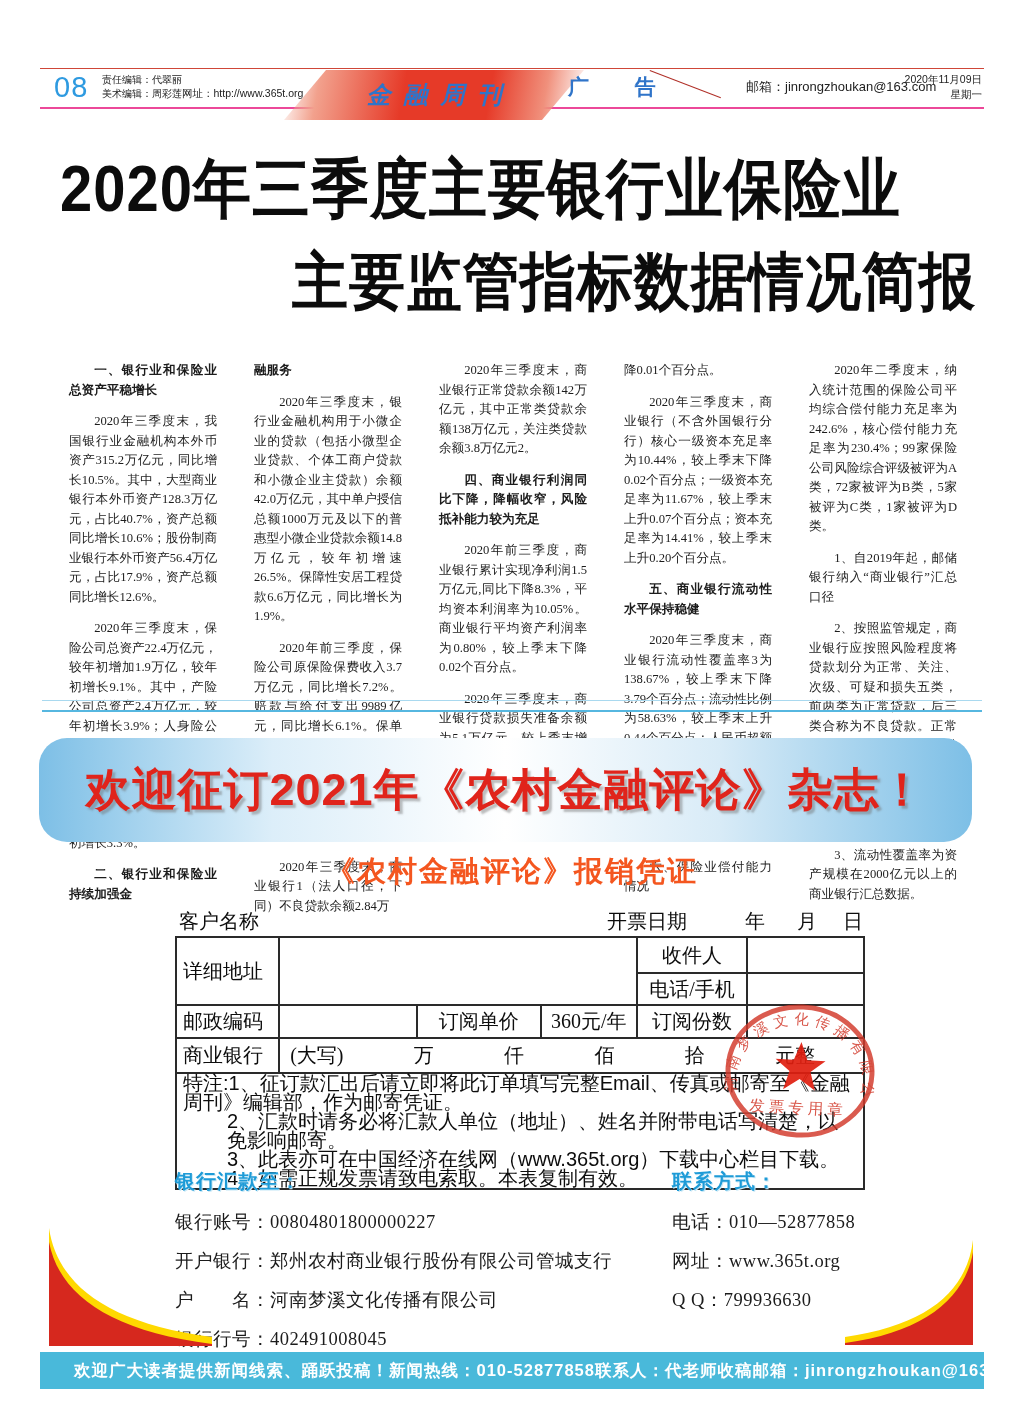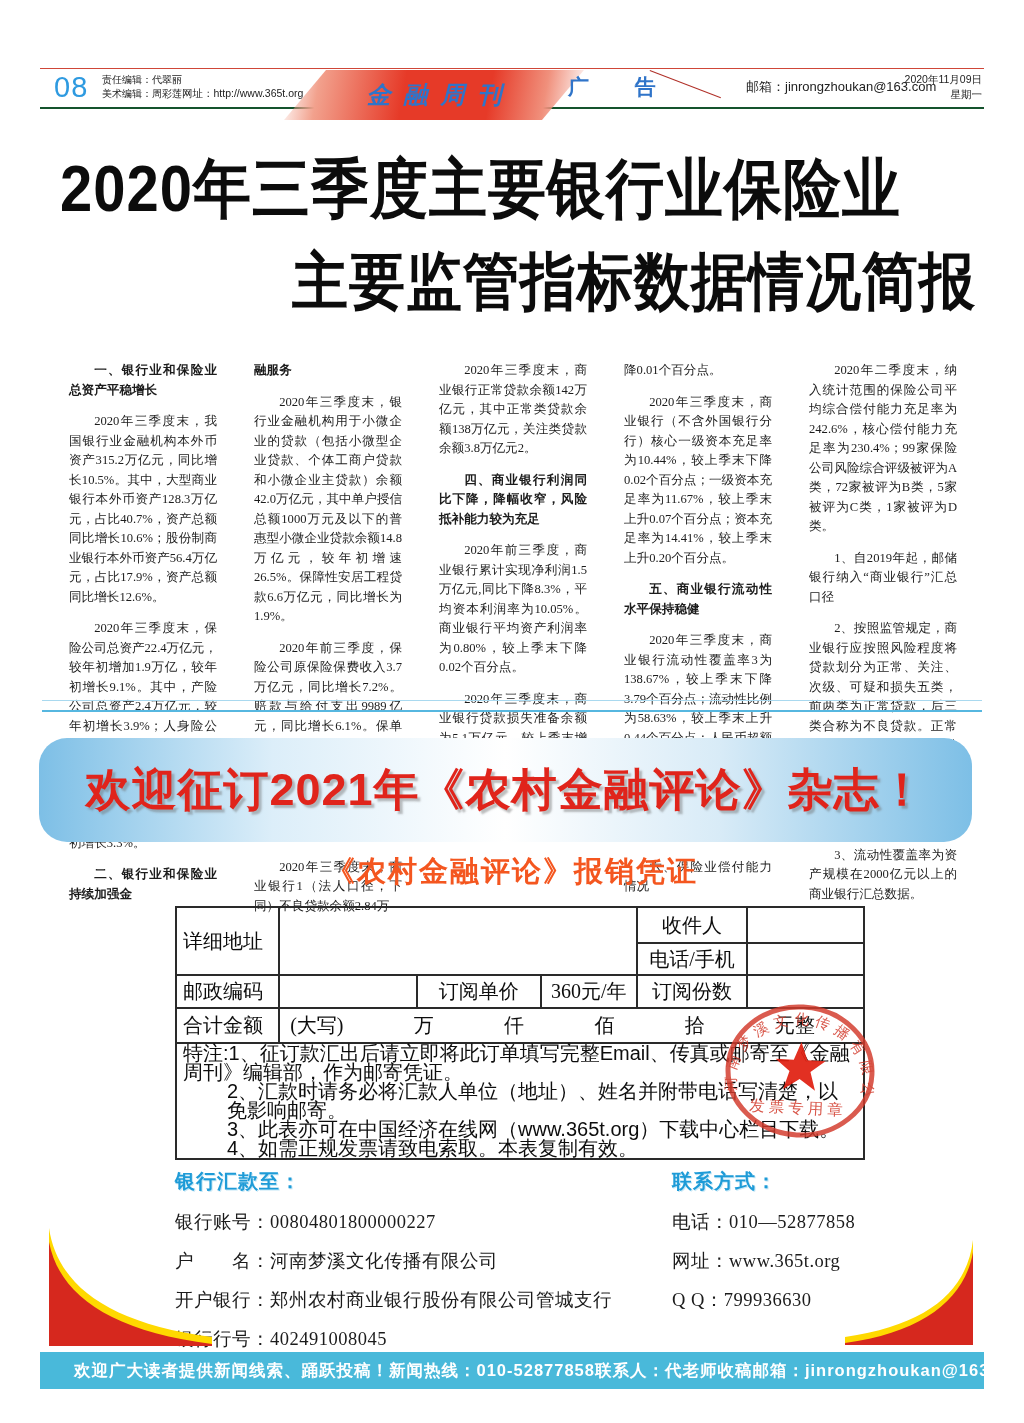--- a/index.html
+++ b/index.html
@@ -2,21 +2,21 @@
 <html><head>
 <meta charset="utf-8">
 <style>
   html,body{margin:0;padding:0;}
   body{
     width:1024px;height:1423px;position:relative;background:#ffffff;
     font-family:"Liberation Sans",sans-serif;color:#111;overflow:hidden;
   }
   
   .hdr{position:absolute;left:40px;right:40px;top:68px;height:38px;
-    border-top:1px solid #cf4638;border-bottom:2px solid #14532d;}
+    border-top:1px solid #cf4638;border-bottom:2px solid #ec4899;}
   .pagenum{position:absolute;left:14px;top:2px;font-size:29px;color:#2e9ae0;letter-spacing:1px;}
   .editors{position:absolute;left:62px;top:4px;font-size:10px;color:#222;line-height:14px;}
   .site{position:absolute;left:142px;top:18px;font-size:10.5px;color:#222;}
   .masthead{position:absolute;left:244px;top:1px;width:300px;height:50px;
     background:linear-gradient(100deg,rgba(244,150,130,0) 0%,#f2a18d 12%,#e63a28 40%,#e63a28 68%,#f0907c 86%,rgba(244,150,130,0) 100%);
     clip-path:polygon(14% 0,100% 0,86% 100%,0 100%);
     display:flex;align-items:center;justify-content:center;}
   .masthead span{font-family:"DejaVu Serif","Liberation Serif",serif;font-style:italic;font-weight:bold;
     font-size:24px;color:#2f74c9;letter-spacing:13px;text-indent:13px;}
   .adsec{position:absolute;left:528px;top:4px;font-size:21px;font-weight:bold;color:#2f74c9;letter-spacing:20px;}
@@ -147,20 +147,27 @@
 
 <div class="div1"></div>
 <div class="div2"></div>
 
 <div class="banner">
   <span>欢迎征订2021年《农村金融评论》杂志！</span>
 </div>
 <div class="subtitle">《农村金融评论》报销凭证</div>
 
 <div class="form">
+  <div class="form-hrow">
+    <span class="f-cust">客户名称</span>
+    <span class="f-date">开票日期</span>
+    <span class="f-y">年</span>
+    <span class="f-m">月</span>
+    <span class="f-d">日</span>
+  </div>
   <table class="order">
     <colgroup>
       <col style="width:15%">
         <col style="width:20%">
         <col style="width:18%">
       <col style="width:14%">
         <col style="width:16%">
         <col style="width:17%">
     </colgroup>
     <tbody>
@@ -176,21 +183,21 @@
     </tr>
     <tr class="r3">
       <td class="lab">邮政编码</td>
       <td></td>
       <td class="cen">订阅单价</td>
       <td class="cen">360元/年</td>
       <td class="cen">订阅份数</td>
       <td></td>
     </tr>
     <tr class="r4">
-      <td class="lab">合计金额</td>
+      <td class="lab">商业银行</td>
       <td colspan="5">
         <div class="caps-row">
           <span>(大写)</span>
           <span>万</span>
           <span>仟</span>
           <span>佰</span>
           <span>拾</span>
           <span>元整</span>
         </div>
       </td>
@@ -215,22 +222,22 @@
       <textPath href="#stampArc">河南梦溪文化传播有限公司</textPath>
     </text>
     <polygon points="78,44 84.8,62 103,62 88.5,73.5 94,92 78,81 62,92 67.5,73.5 53,62 71.2,62" fill="#e01f10"></polygon>
     <text x="78" y="115" text-anchor="middle" font-size="15.5" fill="#d23a2b" letter-spacing="4" opacity="0.92">发票专用章</text>
   </svg>
 </div>
 
 <div class="bank">
   <div class="blue-title">银行汇款至：</div>
   <div class="info-line">银行账号：00804801800000227</div>
+  <div class="info-line">开户银行：郑州农村商业银行股份有限公司管城支行</div>
   <div class="info-line">户　　名：河南梦溪文化传播有限公司</div>
-  <div class="info-line">开户银行：郑州农村商业银行股份有限公司管城支行</div>
   <div class="info-line">银行行号：402491008045</div>
 </div>
 
 <div class="contact">
   <div class="blue-title">联系方式：</div>
   <div class="info-line">电话：010—52877858</div>
   <div class="info-line">网址：www.365t.org</div>
   <div class="info-line">Q  Q：799936630</div>
 </div>
 

